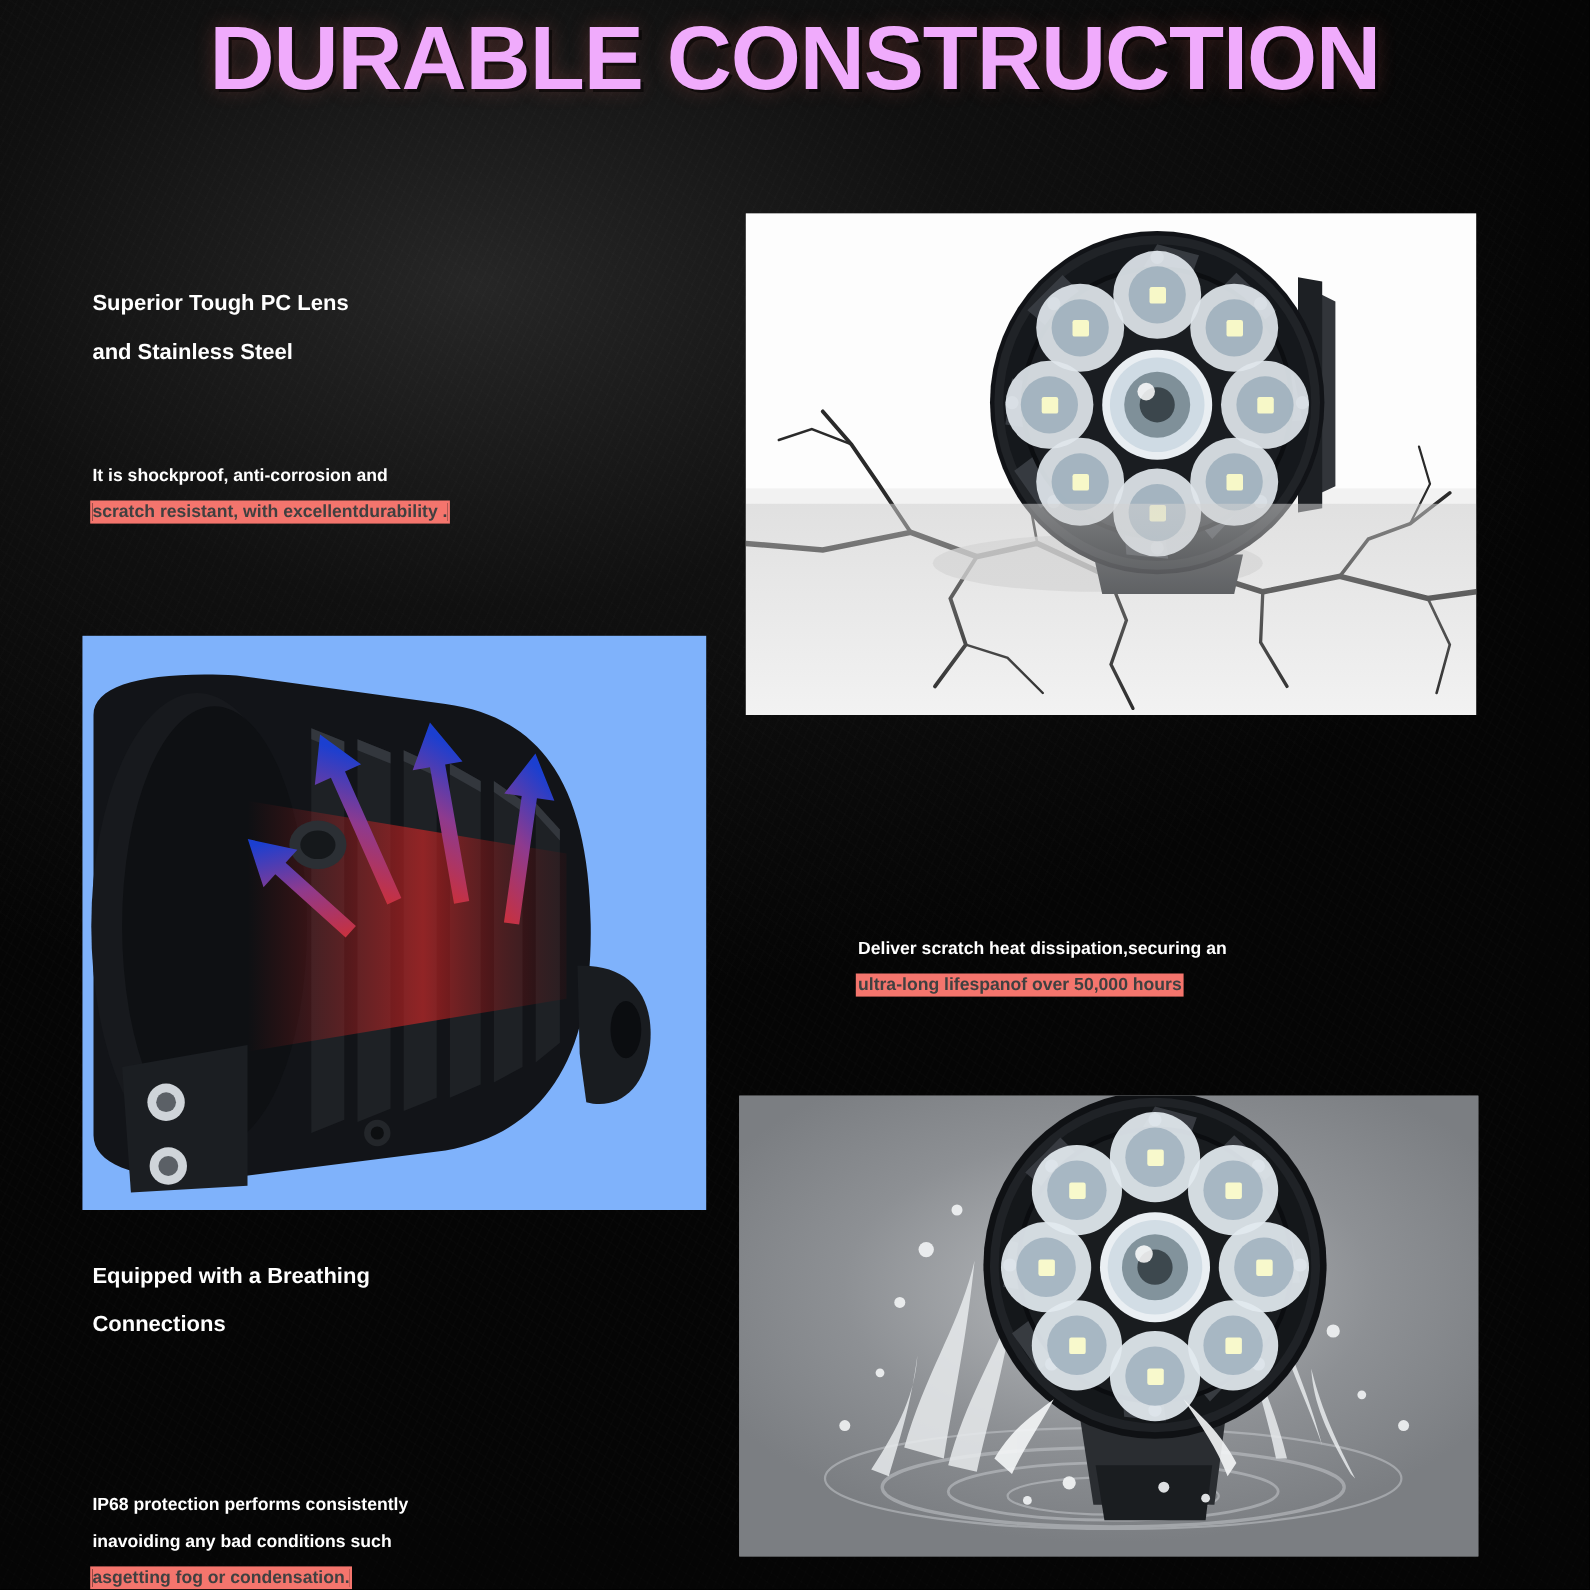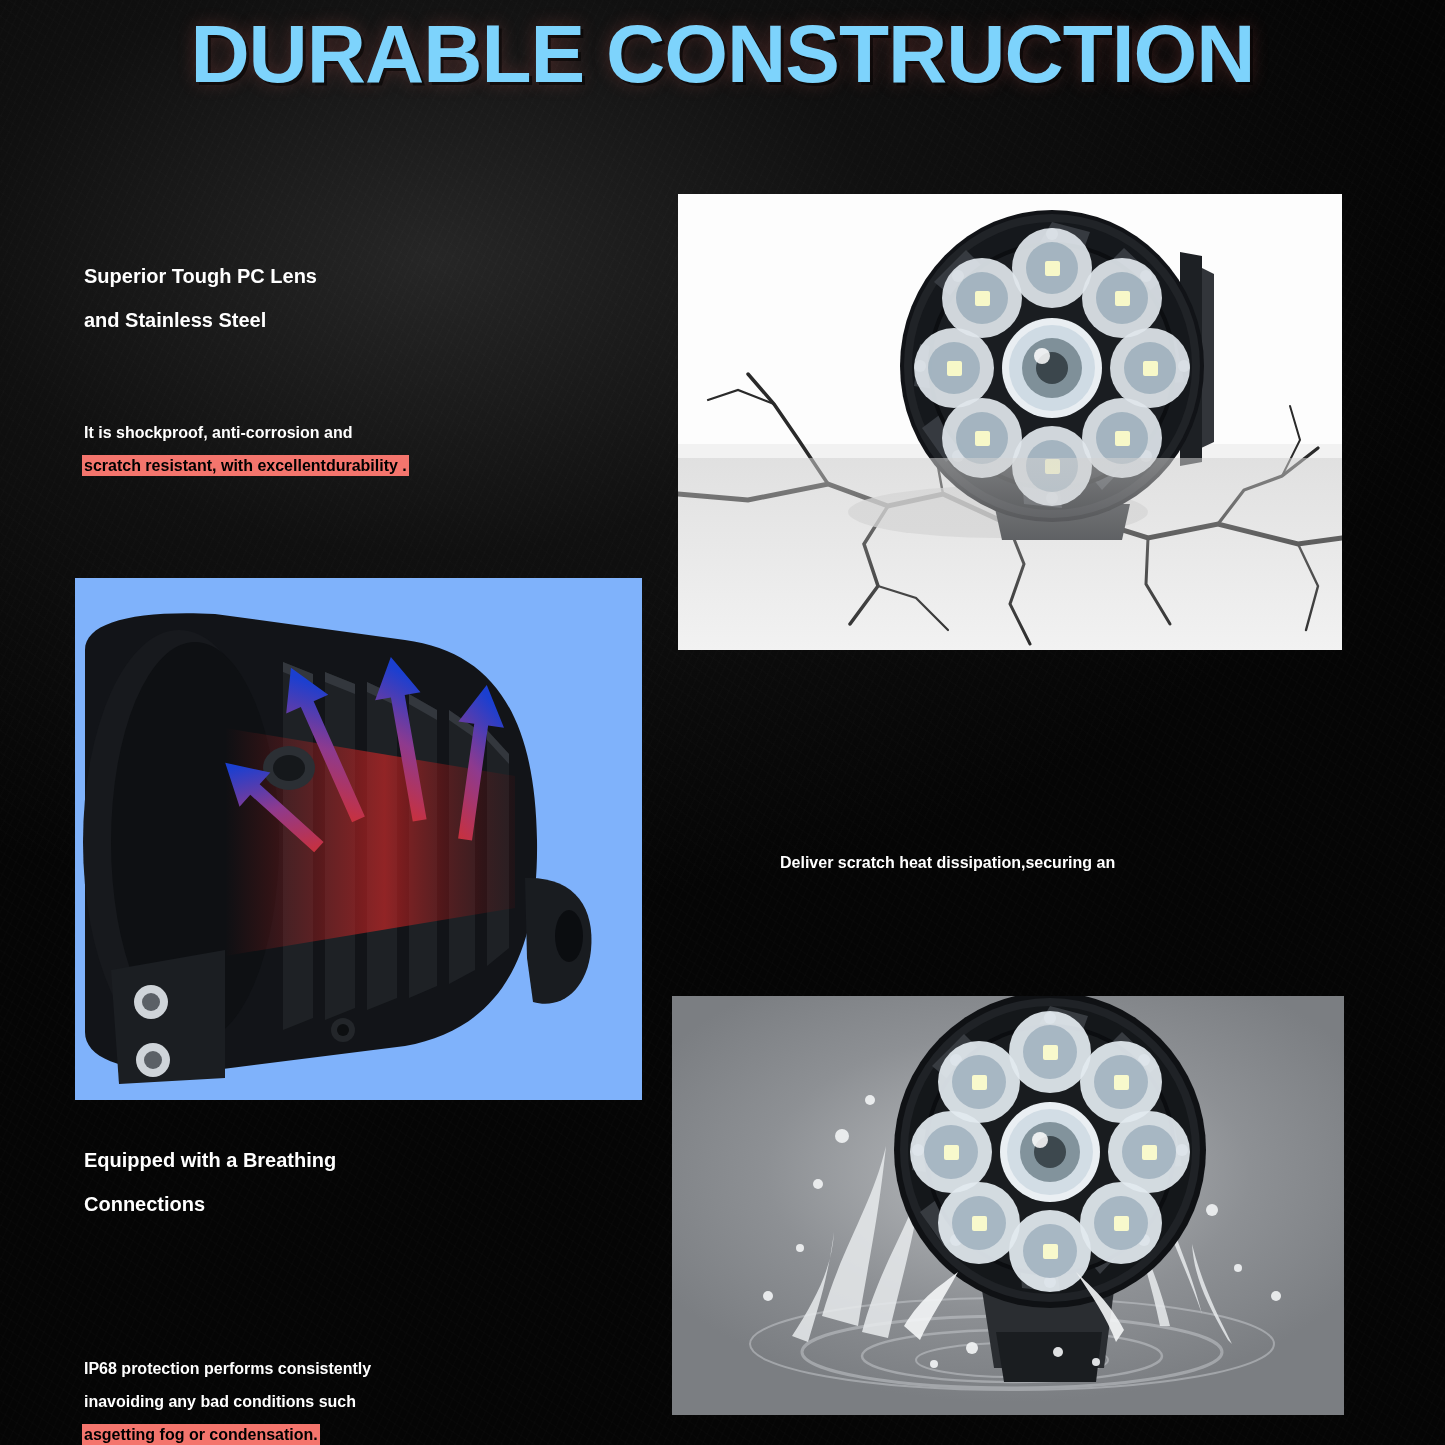--- a/index.html
+++ b/index.html
@@ -37,21 +37,21 @@
   .title {
     position: absolute;
     left: 0;
     top: 6px;
     width: 1445px;
     text-align: center;
     font-size: 82px;
     line-height: 96px;
     font-weight: 700;
     letter-spacing: -1px;
-    color: #7dd3fc;
+    color: #f0abfc;
     text-shadow:
       3px 3px 0 rgba(0,0,0,.55),
       0 0 18px rgba(244,103,94,.25);
     white-space: nowrap;
   }
 
   
   .heading {
     position: absolute;
     color: #ffffff;
@@ -62,21 +62,21 @@
   .body {
     position: absolute;
     color: #ffffff;
     font-size: 16px;
     line-height: 33px;
     font-weight: 700;
   }
   .body .hl {
     background: #f4756d;
     box-shadow: 0 0 0 2px #f4756d;
-    color: #000000;
+    color: #404040;
   }
 
   
   .panel {
     position: absolute;
     overflow: hidden;
   }
 
   
   .panel-crack {
@@ -443,20 +443,21 @@
     <div>Superior Tough PC Lens</div>
     <div>and Stainless Steel</div>
   </div>
   <div class="body" style="left:84px; top:416px; width:560px;">
     <div>It is shockproof, anti-corrosion and</div>
     <div><span class="hl">scratch resistant, with excellentdurability .</span></div>
   </div>
 
   <div class="body" style="left:780px; top:846px; width:580px;">
     <div>Deliver scratch heat dissipation,securing an</div>
+    <div><span class="hl">ultra-long lifespanof over 50,000 hours</span></div>
   </div>
 
   <div class="heading" style="left:84px; top:1138px; width:520px;">
     <div>Equipped with a Breathing</div>
     <div>Connections</div>
   </div>
   <div class="body" style="left:84px; top:1320px; width:520px;margin-top:32px;">
     <div>IP68 protection performs consistently</div>
     <div>inavoiding any bad conditions such</div>
     <div><span class="hl">asgetting fog or condensation.</span></div>

